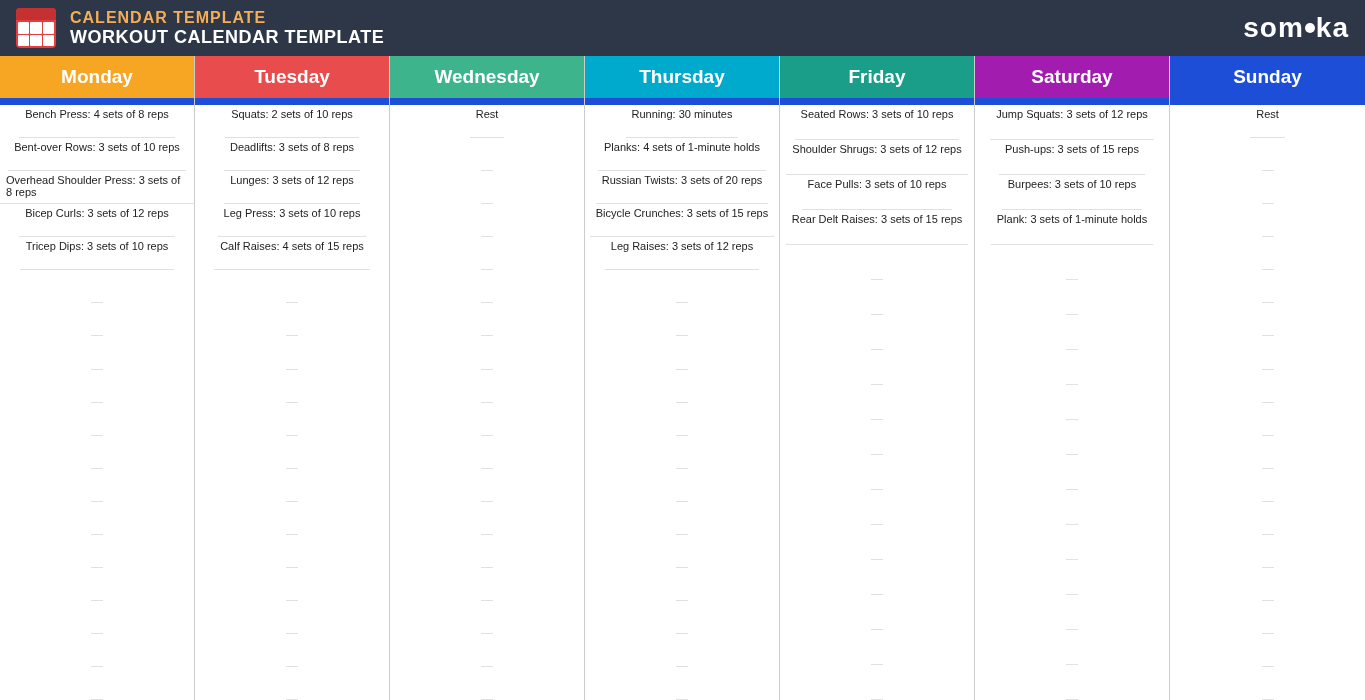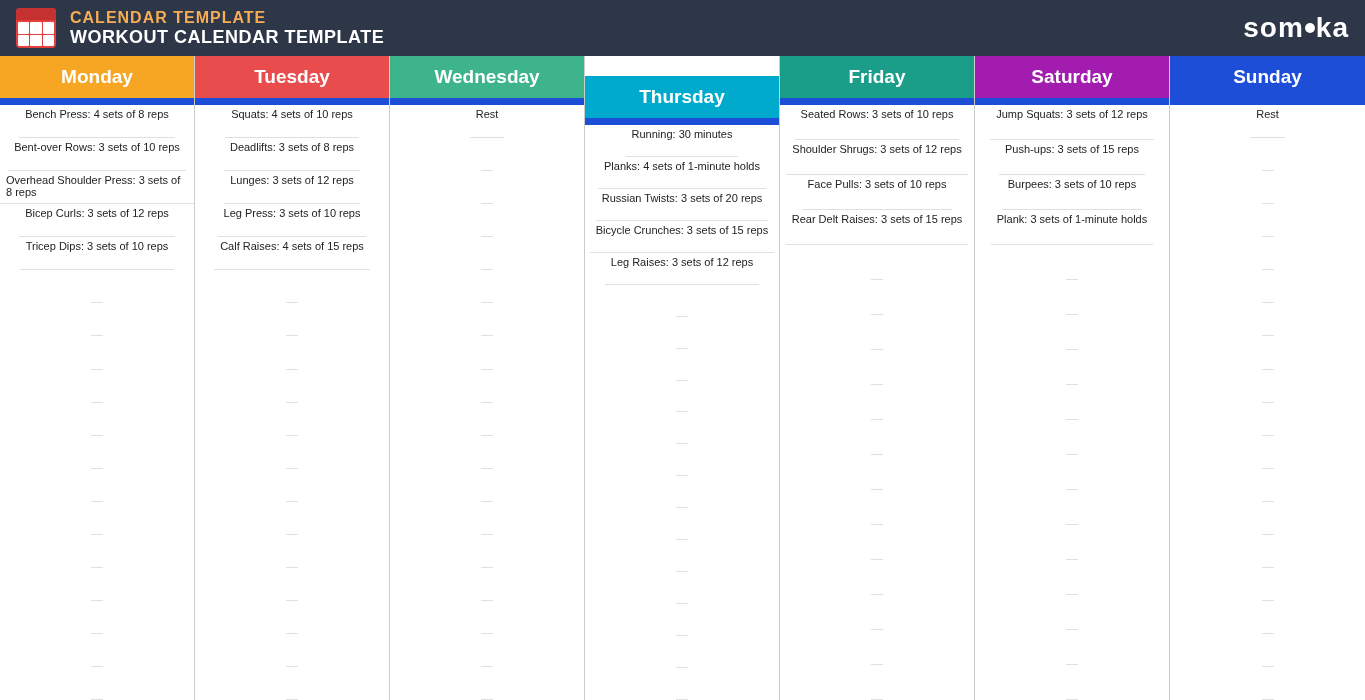--- a/index.html
+++ b/index.html
@@ -127,21 +127,21 @@
       font-size: 11px;
       color: #222;
       min-height: 26px;
       flex: 1;
     }
 
     
     .monday .day-header   { background: #f6a623; }
     .tuesday .day-header  { background: #e84c4c; }
     .wednesday .day-header{ background: #3db48c; }
-    .thursday .day-header { background: #00aacc; margin-top: 20px; }
+    .thursday .day-header { background: #00aacc; }
     .friday .day-header   { background: #1a9e8a; }
     .saturday .day-header { background: #9b59b6; }
     .sunday .day-header   { background: #d4622a; }
   </style>
 </head>
 <body>
 
 <div class="header">
   <div class="header-left">
     <div class="calendar-icon">
@@ -185,21 +185,21 @@
         <div class="day-cell"></div>
         <div class="day-cell"></div>
         <div class="day-cell"></div>
         <div class="day-cell"></div>
         <div class="day-cell"></div>
       </div>
     </div>
     <div class="day-column tuesday">
       <div class="day-header" style="background: rgb(232, 76, 76);">Tuesday</div>
       <div class="day-body">
-        <div class="day-cell">Squats: 4 sets of 10 reps</div>
+        <div class="day-cell">Squats: 2 sets of 10 reps</div>
         <div class="day-cell">Deadlifts: 3 sets of 8 reps</div>
         <div class="day-cell">Lunges: 3 sets of 12 reps</div>
         <div class="day-cell">Leg Press: 3 sets of 10 reps</div>
         <div class="day-cell">Calf Raises: 4 sets of 15 reps</div>
         <div class="day-cell"></div>
         <div class="day-cell"></div>
         <div class="day-cell"></div>
         <div class="day-cell"></div>
         <div class="day-cell"></div>
         <div class="day-cell"></div>

